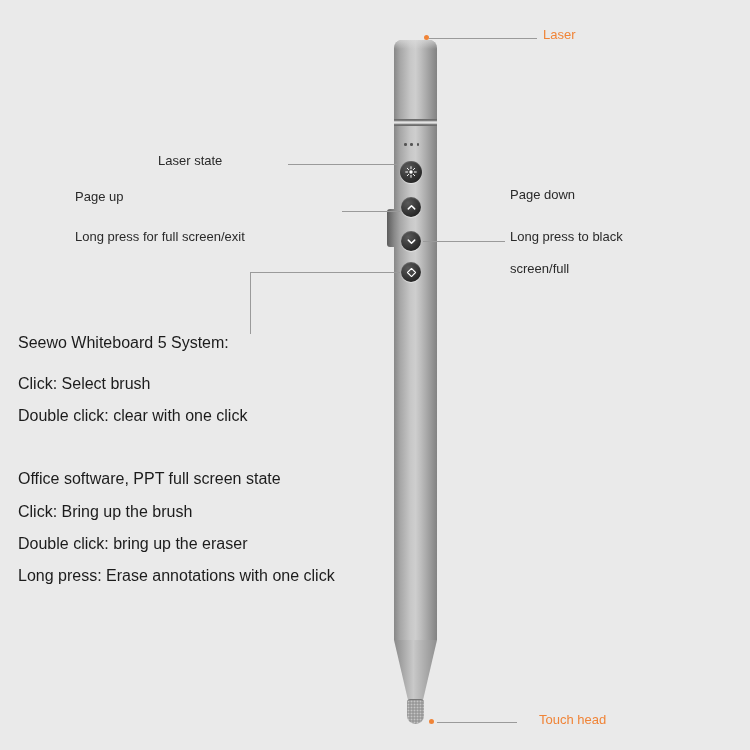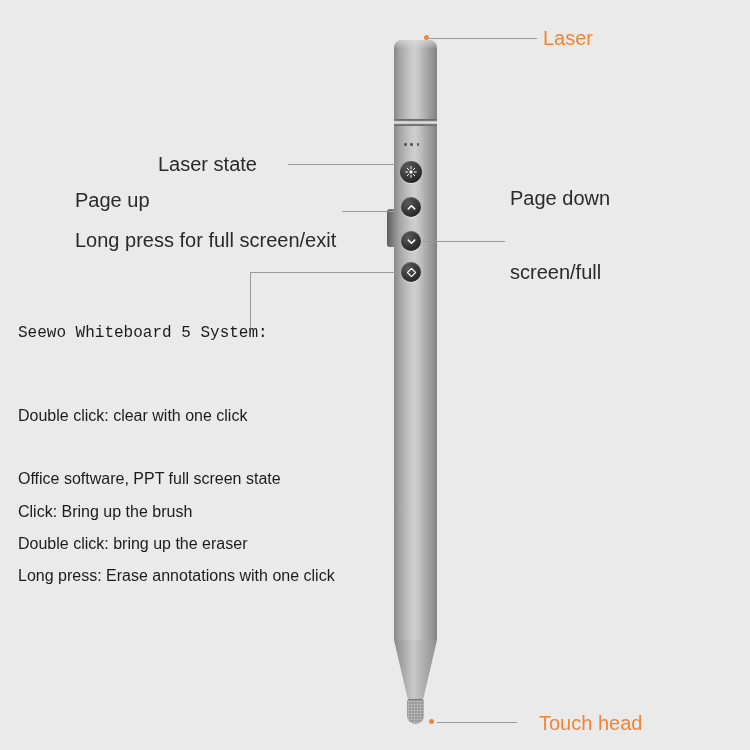--- a/index.html
+++ b/index.html
@@ -34,21 +34,21 @@
     background-color:#9a9a9a;
     background-image:radial-gradient(#c6c6c6 .8px,rgba(0,0,0,0) 1.1px);
     background-size:3px 3px;}
 
   
   .line{position:absolute;height:0;border-top:1px solid #9a9a9a;}
   .vline{position:absolute;width:0;border-left:1px solid #9a9a9a;}
   .dot{position:absolute;width:5px;height:5px;border-radius:50%;background:#f08437;}
 
   
-  .callout{position:absolute;font-size:20px;color:#2a2a2a;white-space:nowrap;}
+  .callout{position:absolute;font-size:13px;color:#2a2a2a;white-space:nowrap;}
   .orange{color:#f08437;}
   .body-text{position:absolute;font-size:16px;color:#1c1c1c;white-space:nowrap;}
 </style>
 </head>
 <body>
 
 <div class="canvas">
 
   <div class="pen-body"></div>
   <div class="pen-cap"></div>
@@ -123,25 +123,27 @@
   <div class="dot" style="top:719px;left:429px;"></div>
 
   <div class="callout orange" style="left:543px;top:27px;">Laser</div>
 
   <div class="callout" style="left:158px;top:153px;">Laser state</div>
 
   <div class="callout" style="left:75px;top:189px;">Page up</div>
   <div class="callout" style="left:75px;top:229px;">Long press for full screen/exit</div>
 
   <div class="callout" style="left:510px;top:187px;">Page down</div>
+  <div class="callout" style="left:510px;top:229px;">Long press to black</div>
   <div class="callout" style="left:510px;top:261px;">screen/full</div>
 
   <div class="callout orange" style="left:539px;top:712px;">Touch head</div>
 
-  <div class="body-text" style="left:18px;top:324px;font-family:Liberation Mono, monospace;">Seewo Whiteboard 5 System:</div>
+  <div class="body-text" style="left:18px;top:334px;">Seewo Whiteboard 5 System:</div>
+  <div class="body-text" style="left:18px;top:375px;">Click: Select brush</div>
   <div class="body-text" style="left:18px;top:407px;">Double click: clear with one click</div>
 
   <div class="body-text" style="left:18px;top:470px;">Office software, PPT full screen state</div>
   <div class="body-text" style="left:18px;top:503px;">Click: Bring up the brush</div>
   <div class="body-text" style="left:18px;top:535px;">Double click: bring up the eraser</div>
   <div class="body-text" style="left:18px;top:567px;">Long press: Erase annotations with one click</div>
 
 </div>
 
 </body></html>

